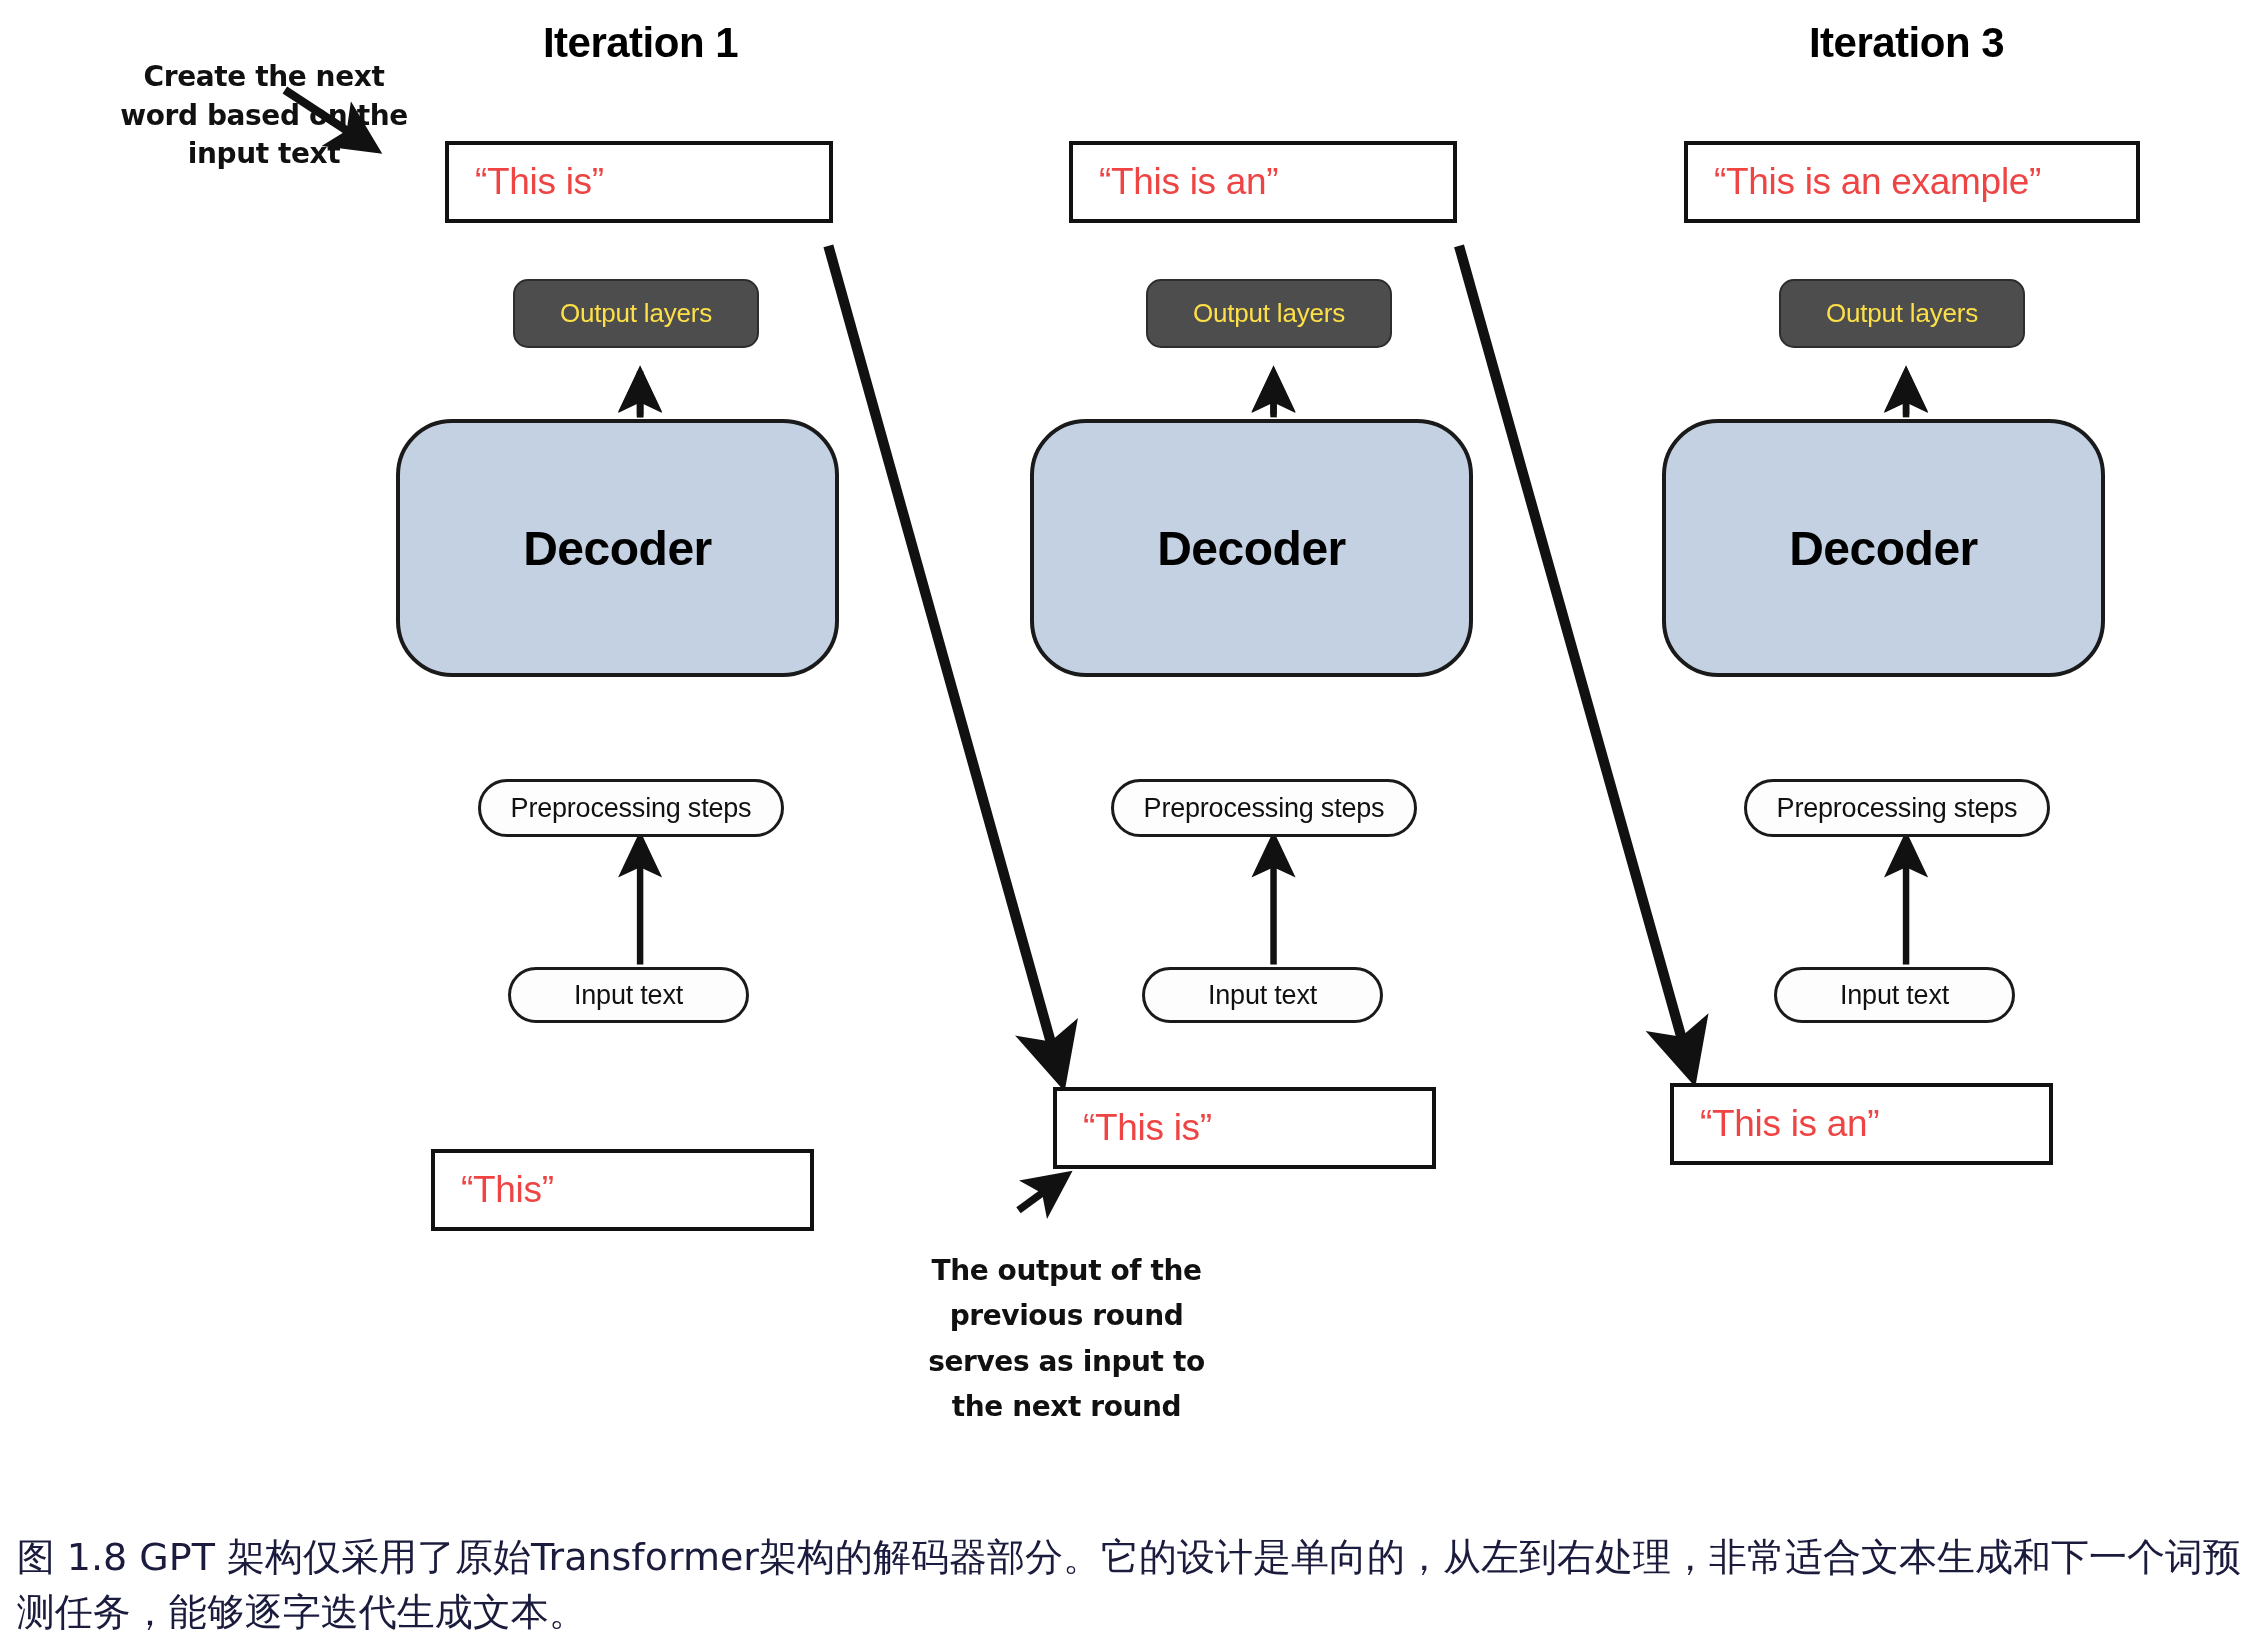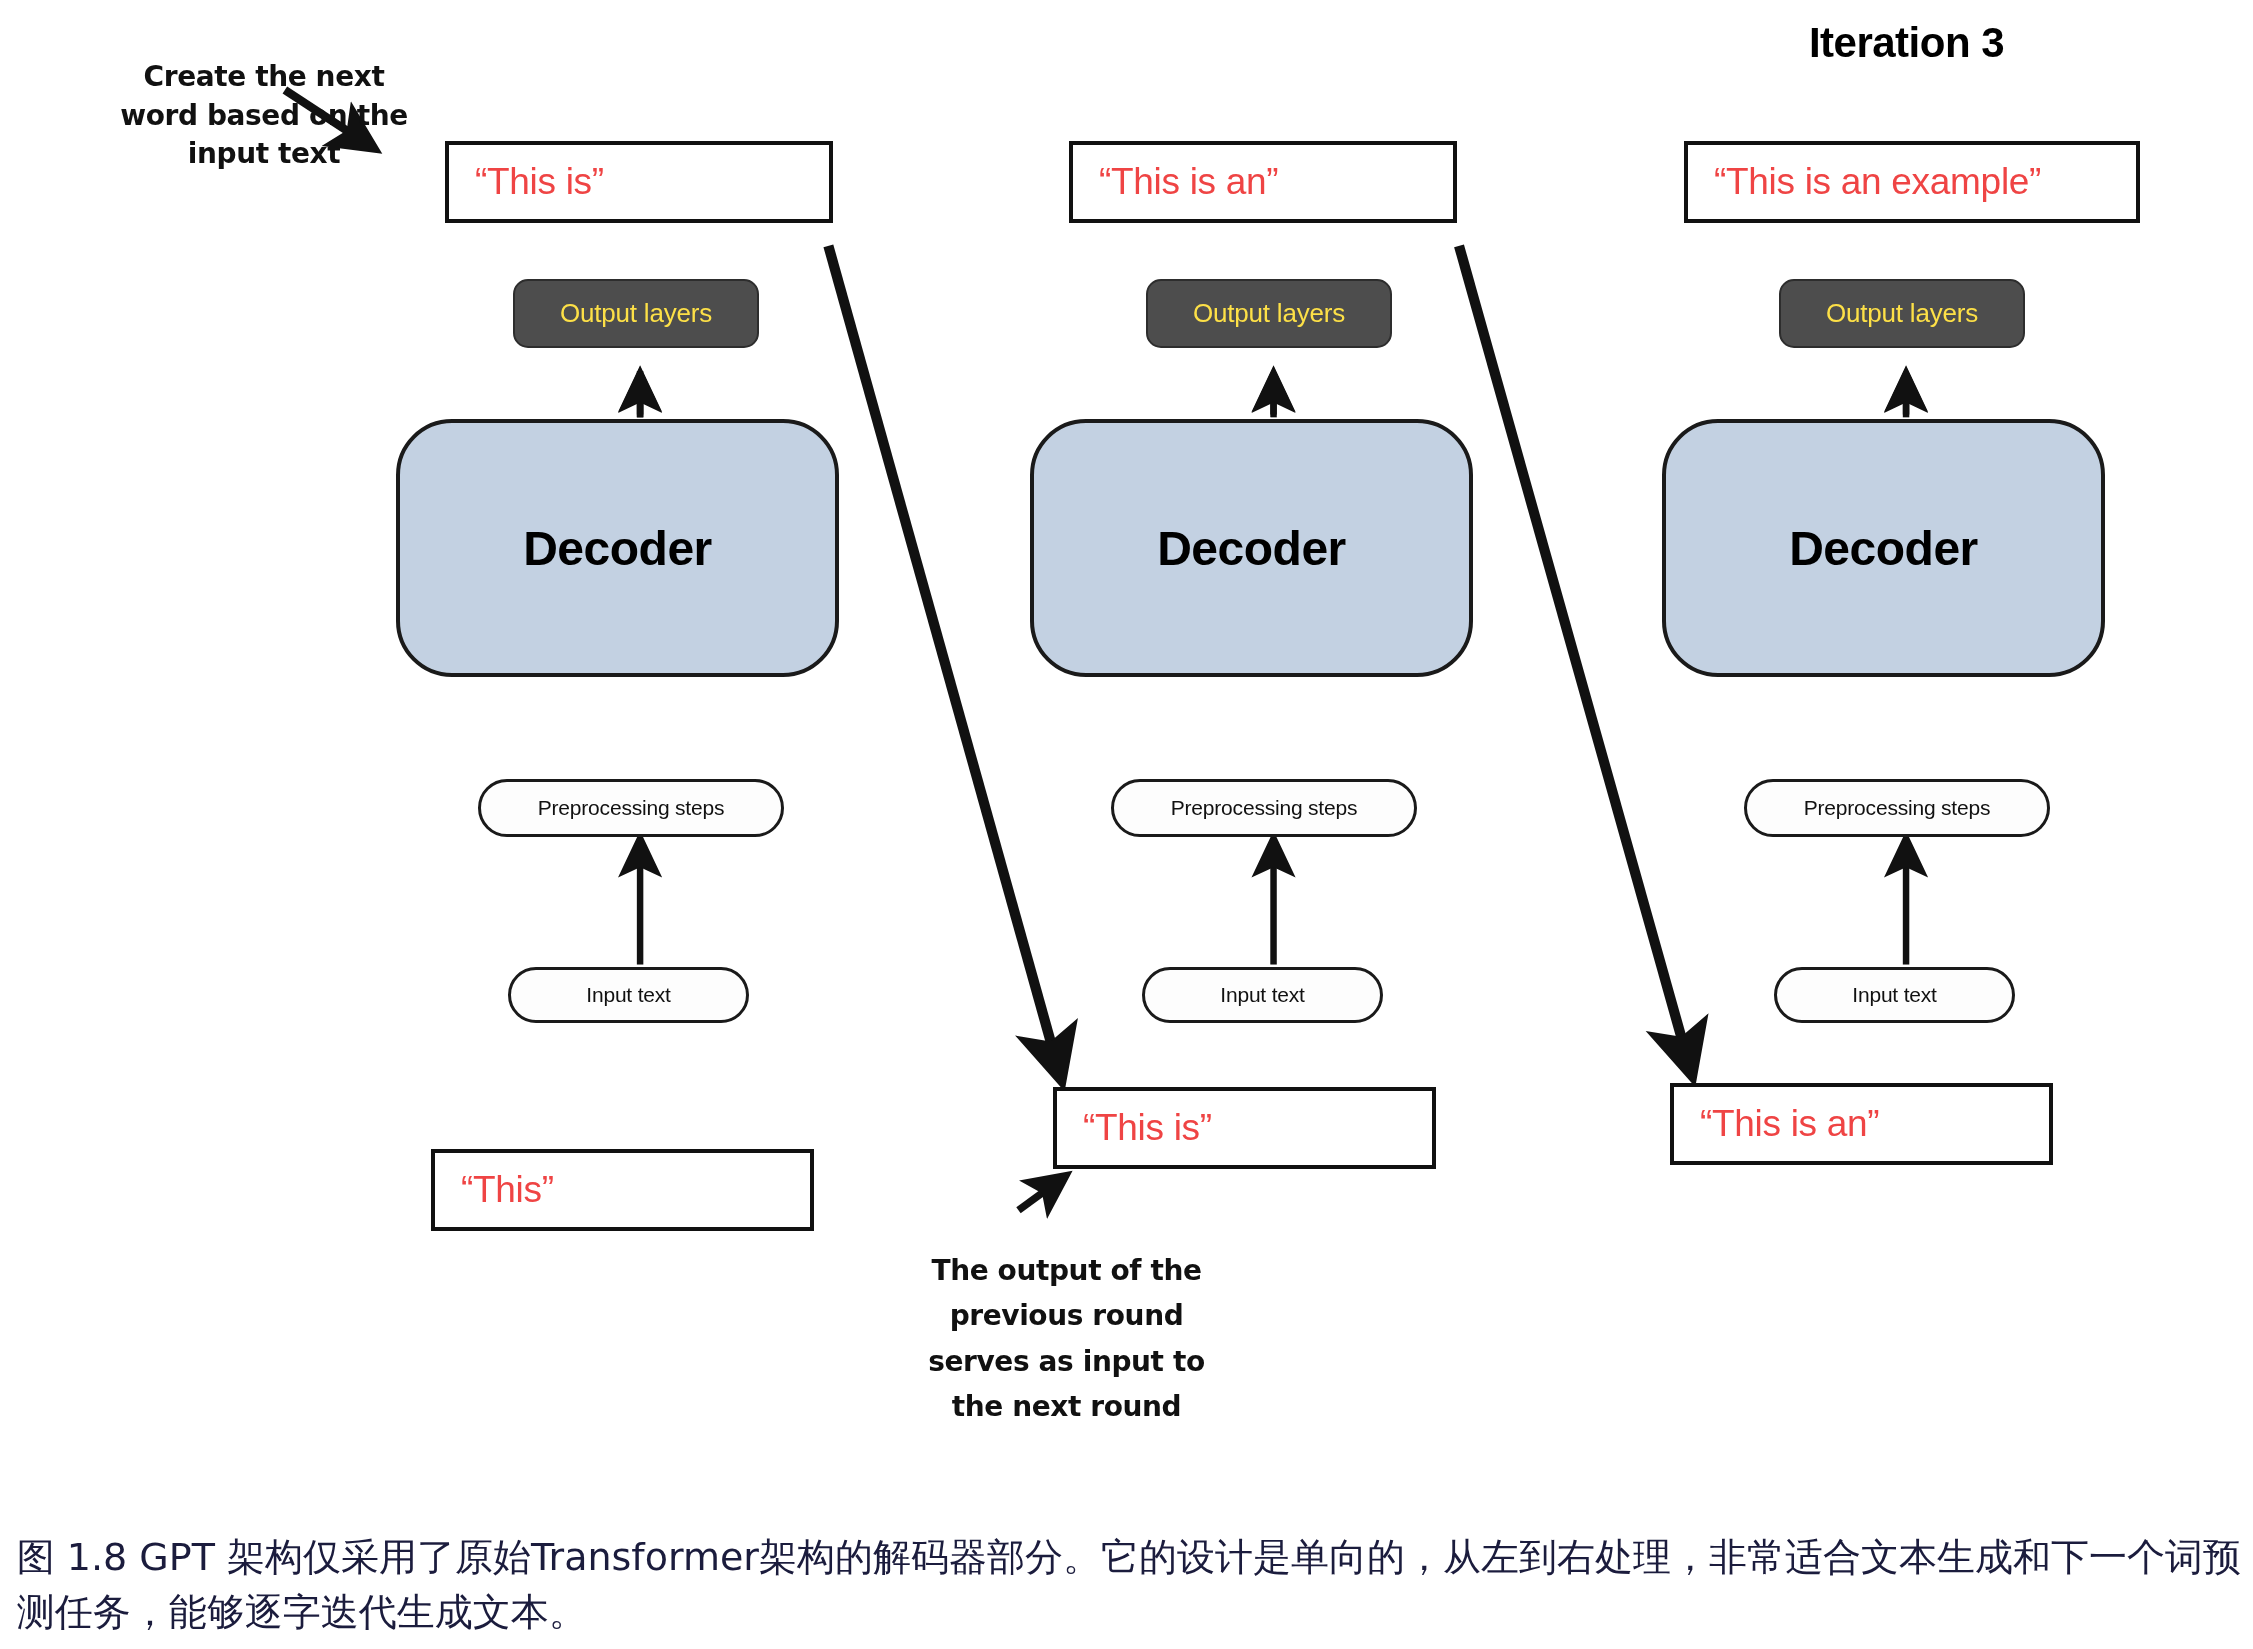--- a/index.html
+++ b/index.html
@@ -73,21 +73,21 @@
     justify-content: center;
     letter-spacing: -0.5px;
   }
 
   
   .pill {
     background: #fdfdfd;
     border: 3.7px solid #1a1a1a;
     border-radius: 30px;
     color: #111;
-    font-size: 21px;
+    font-size: 27px;
     display: flex;
     align-items: center;
     justify-content: center;
     letter-spacing: -0.2px;
   }
 
   
   .annot {
     font-family: "DejaVu Sans", sans-serif;
     font-weight: bold;
@@ -160,20 +160,21 @@
 
     <path d="M893 265 L1143 1160" stroke="#111" stroke-width="11" fill="none" marker-end="url(#ahbig)"></path>
 
     <path d="M1573 265 L1823 1155" stroke="#111" stroke-width="11" fill="none" marker-end="url(#ahbig)"></path>
 
     <path d="M307 97 L400 158" stroke="#111" stroke-width="9" fill="none" marker-end="url(#ahbig)"></path>
 
     <path d="M1098 1305 L1146 1270" stroke="#111" stroke-width="8" fill="none" marker-end="url(#ahbig)"></path>
   </svg>
 
+  <div class="abs iter-title" style="left:390px; top:18.6px; width:501px;">Iteration 1</div>
 
   <div class="abs textbox" style="left:445px; top:141px; width:388px; height:82px;">“This is”</div>
 
   <div class="abs outputlayers" style="left:513px; top:279px; width:246px; height:69px;">Output layers</div>
 
   <div class="abs decoder" style="left:396px; top:419px; width:443px; height:258px;">Decoder</div>
 
   <div class="abs pill" style="left:478px; top:779px; width:306px; height:58px;">Preprocessing steps</div>
 
   <div class="abs pill" style="left:508px; top:967px; width:241px; height:56px;">Input text</div>

